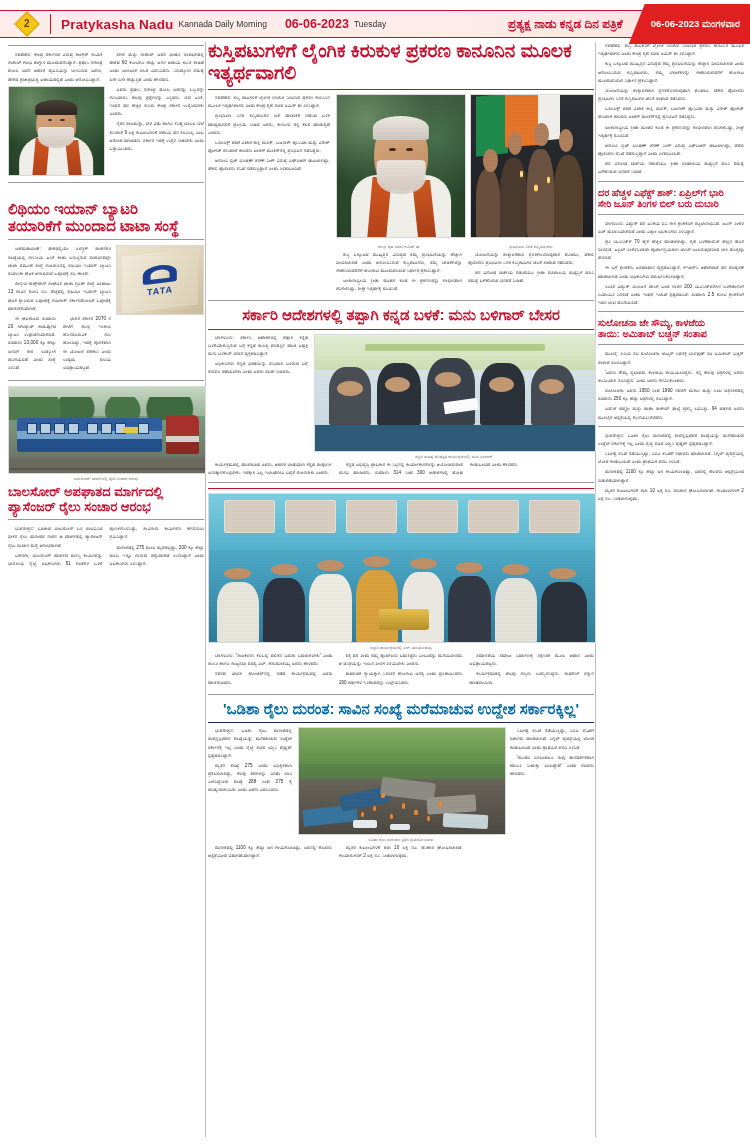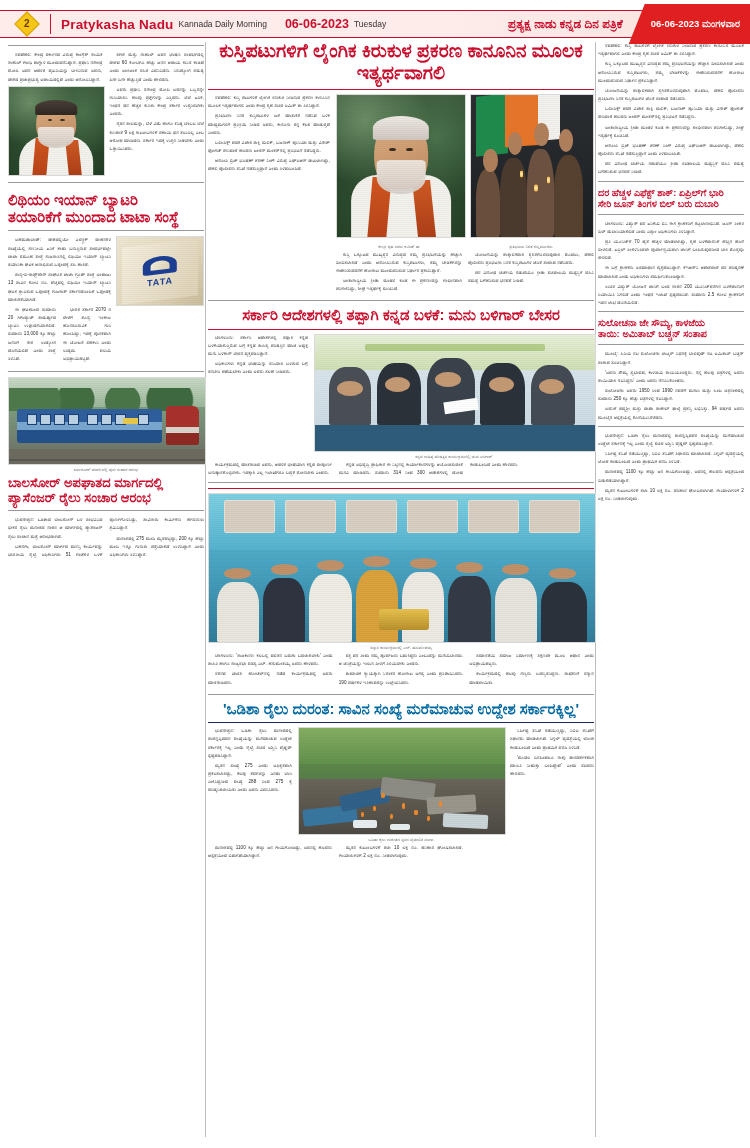--- a/index.html
+++ b/index.html
@@ -226,21 +226,21 @@
             <div class="grain"></div>
           </div>
           <p>ಸಗಣಿ ಮತ್ತು ರಾಹುಲ್ ಅವರ ಭಾಷಣ ಸಂದರ್ಭದಲ್ಲಿ ದೇಶದ 60 ಕೋಟಿಗೂ ಹೆಚ್ಚು ಜನರ ಆದಾಯ ಕುಸಿತ ಕಂಡಿದೆ ಎಂದು ಅಂಕಿಅಂಶ ಸಹಿತ ವಿವರಿಸಿದರು. ನಿರುದ್ಯೋಗ ಸಮಸ್ಯೆ ದಿನೇ ದಿನೇ ಹೆಚ್ಚುತ್ತಿದೆ ಎಂದು ಹೇಳಿದರು.</p>
           <p>ಅವರು ಪ್ರಧಾನಿ ನರೇಂದ್ರ ಮೋದಿ ಅವರನ್ನು ಒಬ್ಬರನ್ನೇ ಗುರಿಯಾಗಿಸಿ ಹಲವು ಪ್ರಶ್ನೆಗಳನ್ನು ಎತ್ತಿದರು. ಬೆಲೆ ಏರಿಕೆ, ಇಂಧನ ದರ ಹೆಚ್ಚಳ ಕುರಿತು ಕೇಂದ್ರ ಸರ್ಕಾರ ಉತ್ತರಿಸಬೇಕು ಎಂದರು.</p>
           <p>ರೈತರ ಸಾಲಮನ್ನಾ, ಬೆಳೆ ವಿಮೆ ಹಾಗೂ ಕನಿಷ್ಠ ಬೆಂಬಲ ಬೆಲೆ ಕುರಿತಂತೆ 9 ಲಕ್ಷ ಕುಟುಂಬಗಳಿಗೆ ಸಹಾಯ ಧನ ತಲುಪಿಲ್ಲ ಎಂಬ ಆರೋಪ ಮಾಡಿದರು. ಸರ್ಕಾರ ಇದಕ್ಕೆ ಉತ್ತರ ನೀಡಬೇಕು ಎಂದು ಒತ್ತಾಯಿಸಿದರು.</p>
         </div>
       </div>
 
       <div class="rule-thin" style="margin-top:6px;"></div>
 
-      <div style="margin-top:8px;">
+      <div style="margin-top:17px;">
         <h2 class="hl hl-red hl-l">
           <span>ಲಿಥಿಯಂ ಇಯಾನ್ ಬ್ಯಾಟರಿ</span><br>
           <span>ತಯಾರಿಕೆಗೆ ಮುಂದಾದ ಟಾಟಾ ಸಂಸ್ಥೆ</span>
         </h2>
         <div class="rule-thin"></div>
         <div class="body-text">
           <div class="photo ph-tata" style="width:86px;height:68px;float:right;margin:0 0 3px 5px;">
             <div class="slab"></div>
               <div class="mark"></div>
               <div class="markcut"></div>
@@ -287,21 +287,21 @@
           <p>ಭುವನೇಶ್ವರ: ಒಡಿಶಾದ ಬಾಲಸೋರ್ ಬಳಿ ಸಂಭವಿಸಿದ ಭೀಕರ ರೈಲು ದುರಂತದ ನಂತರ ಆ ಮಾರ್ಗದಲ್ಲಿ ಪ್ಯಾಸೆಂಜರ್ ರೈಲು ಸಂಚಾರ ಮತ್ತೆ ಆರಂಭವಾಗಿದೆ.</p>
           <p>ಬಹನಗಾ, ಬಾಲಸೋರ್ ಮಾರ್ಗದ ದುರಸ್ತಿ ಕಾರ್ಯವನ್ನು ಭಾರತೀಯ ರೈಲ್ವೆ ಅಧಿಕಾರಿಗಳು 51 ಗಂಟೆಗಳ ಒಳಗೆ ಪೂರ್ಣಗೊಳಿಸಿದ್ದು, ಸಾವಿರಾರು ಕಾರ್ಮಿಕರು ಹಗಲಿರುಳು ಶ್ರಮಿಸಿದ್ದಾರೆ.</p>
           <p>ದುರಂತದಲ್ಲಿ 275 ಮಂದಿ ಮೃತಪಟ್ಟಿದ್ದು, 200 ಕ್ಕೂ ಹೆಚ್ಚು ಮಂದಿ ಇನ್ನೂ ಗುರುತು ಪತ್ತೆಯಾಗದೆ ಉಳಿದಿದ್ದಾರೆ ಎಂದು ಅಧಿಕಾರಿಗಳು ತಿಳಿಸಿದ್ದಾರೆ.</p>
         </div>
       </div>
     </div>
 
     <div class="col col-mid">
 
       <div>
-        <h1 class="hl hl-red hl-xxl" style="text-align:center;">ಕುಸ್ತಿಪಟುಗಳಿಗೆ ಲೈಂಗಿಕ ಕಿರುಕುಳ ಪ್ರಕರಣ ಕಾನೂನಿನ ಮೂಲಕ ಇತ್ಯರ್ಥವಾಗಲಿ</h1>
+        <h1 class="hl hl-red hl-xxl" style="">ಕುಸ್ತಿಪಟುಗಳಿಗೆ ಲೈಂಗಿಕ ಕಿರುಕುಳ ಪ್ರಕರಣ ಕಾನೂನಿನ ಮೂಲಕ ಇತ್ಯರ್ಥವಾಗಲಿ</h1>
         <div class="rule-top"></div>
 
         <div style="display:flex;gap:6px;">
           <div style="width:122px;flex:none;">
             <div class="body-text">
               <p>ನವದೆಹಲಿ: ಕುಸ್ತಿ ಪಟುಗಳಿಗೆ ಲೈಂಗಿಕ ಕಿರುಕುಳ ನೀಡಿರುವ ಪ್ರಕರಣ ಕಾನೂನಿನ ಮೂಲಕ ಇತ್ಯರ್ಥವಾಗಲಿ ಎಂದು ಕೇಂದ್ರ ಗೃಹ ಸಚಿವ ಅಮಿತ್ ಶಾ ತಿಳಿಸಿದ್ದಾರೆ.</p>
               <p>ಪ್ರತಿಭಟನಾ ನಿರತ ಕುಸ್ತಿಪಟುಗಳ ಜತೆ ಮಾತುಕತೆ ನಡೆಸಿದ ಬಳಿಕ ಮಾಧ್ಯಮಗಳಿಗೆ ಪ್ರತಿಕ್ರಿಯೆ ನೀಡಿದ ಅವರು, ಕಾನೂನು ತನ್ನ ಕೆಲಸ ಮಾಡುತ್ತದೆ ಎಂದರು.</p>
               <p>ಒಲಿಂಪಿಕ್ಸ್ ಪದಕ ವಿಜೇತ ಸಾಕ್ಷಿ ಮಲಿಕ್, ಬಜರಂಗ್ ಪೂನಿಯಾ ಮತ್ತು ವಿನೇಶ್ ಫೋಗಟ್ ಸೇರಿದಂತೆ ಹಲವರು ಜಂತರ್ ಮಂತರ್‌ನಲ್ಲಿ ಪ್ರತಿಭಟನೆ ನಡೆಸಿದ್ದರು.</p>
               <p>ಆರೋಪಿ ಬ್ರಿಜ್ ಭೂಷಣ್ ಶರಣ್ ಸಿಂಗ್ ವಿರುದ್ಧ ಎಫ್ಐಆರ್ ದಾಖಲಾಗಿದ್ದು, ದೆಹಲಿ ಪೊಲೀಸರು ತನಿಖೆ ನಡೆಸುತ್ತಿದ್ದಾರೆ ಎಂದು ತಿಳಿದುಬಂದಿದೆ.</p>
             </div>

